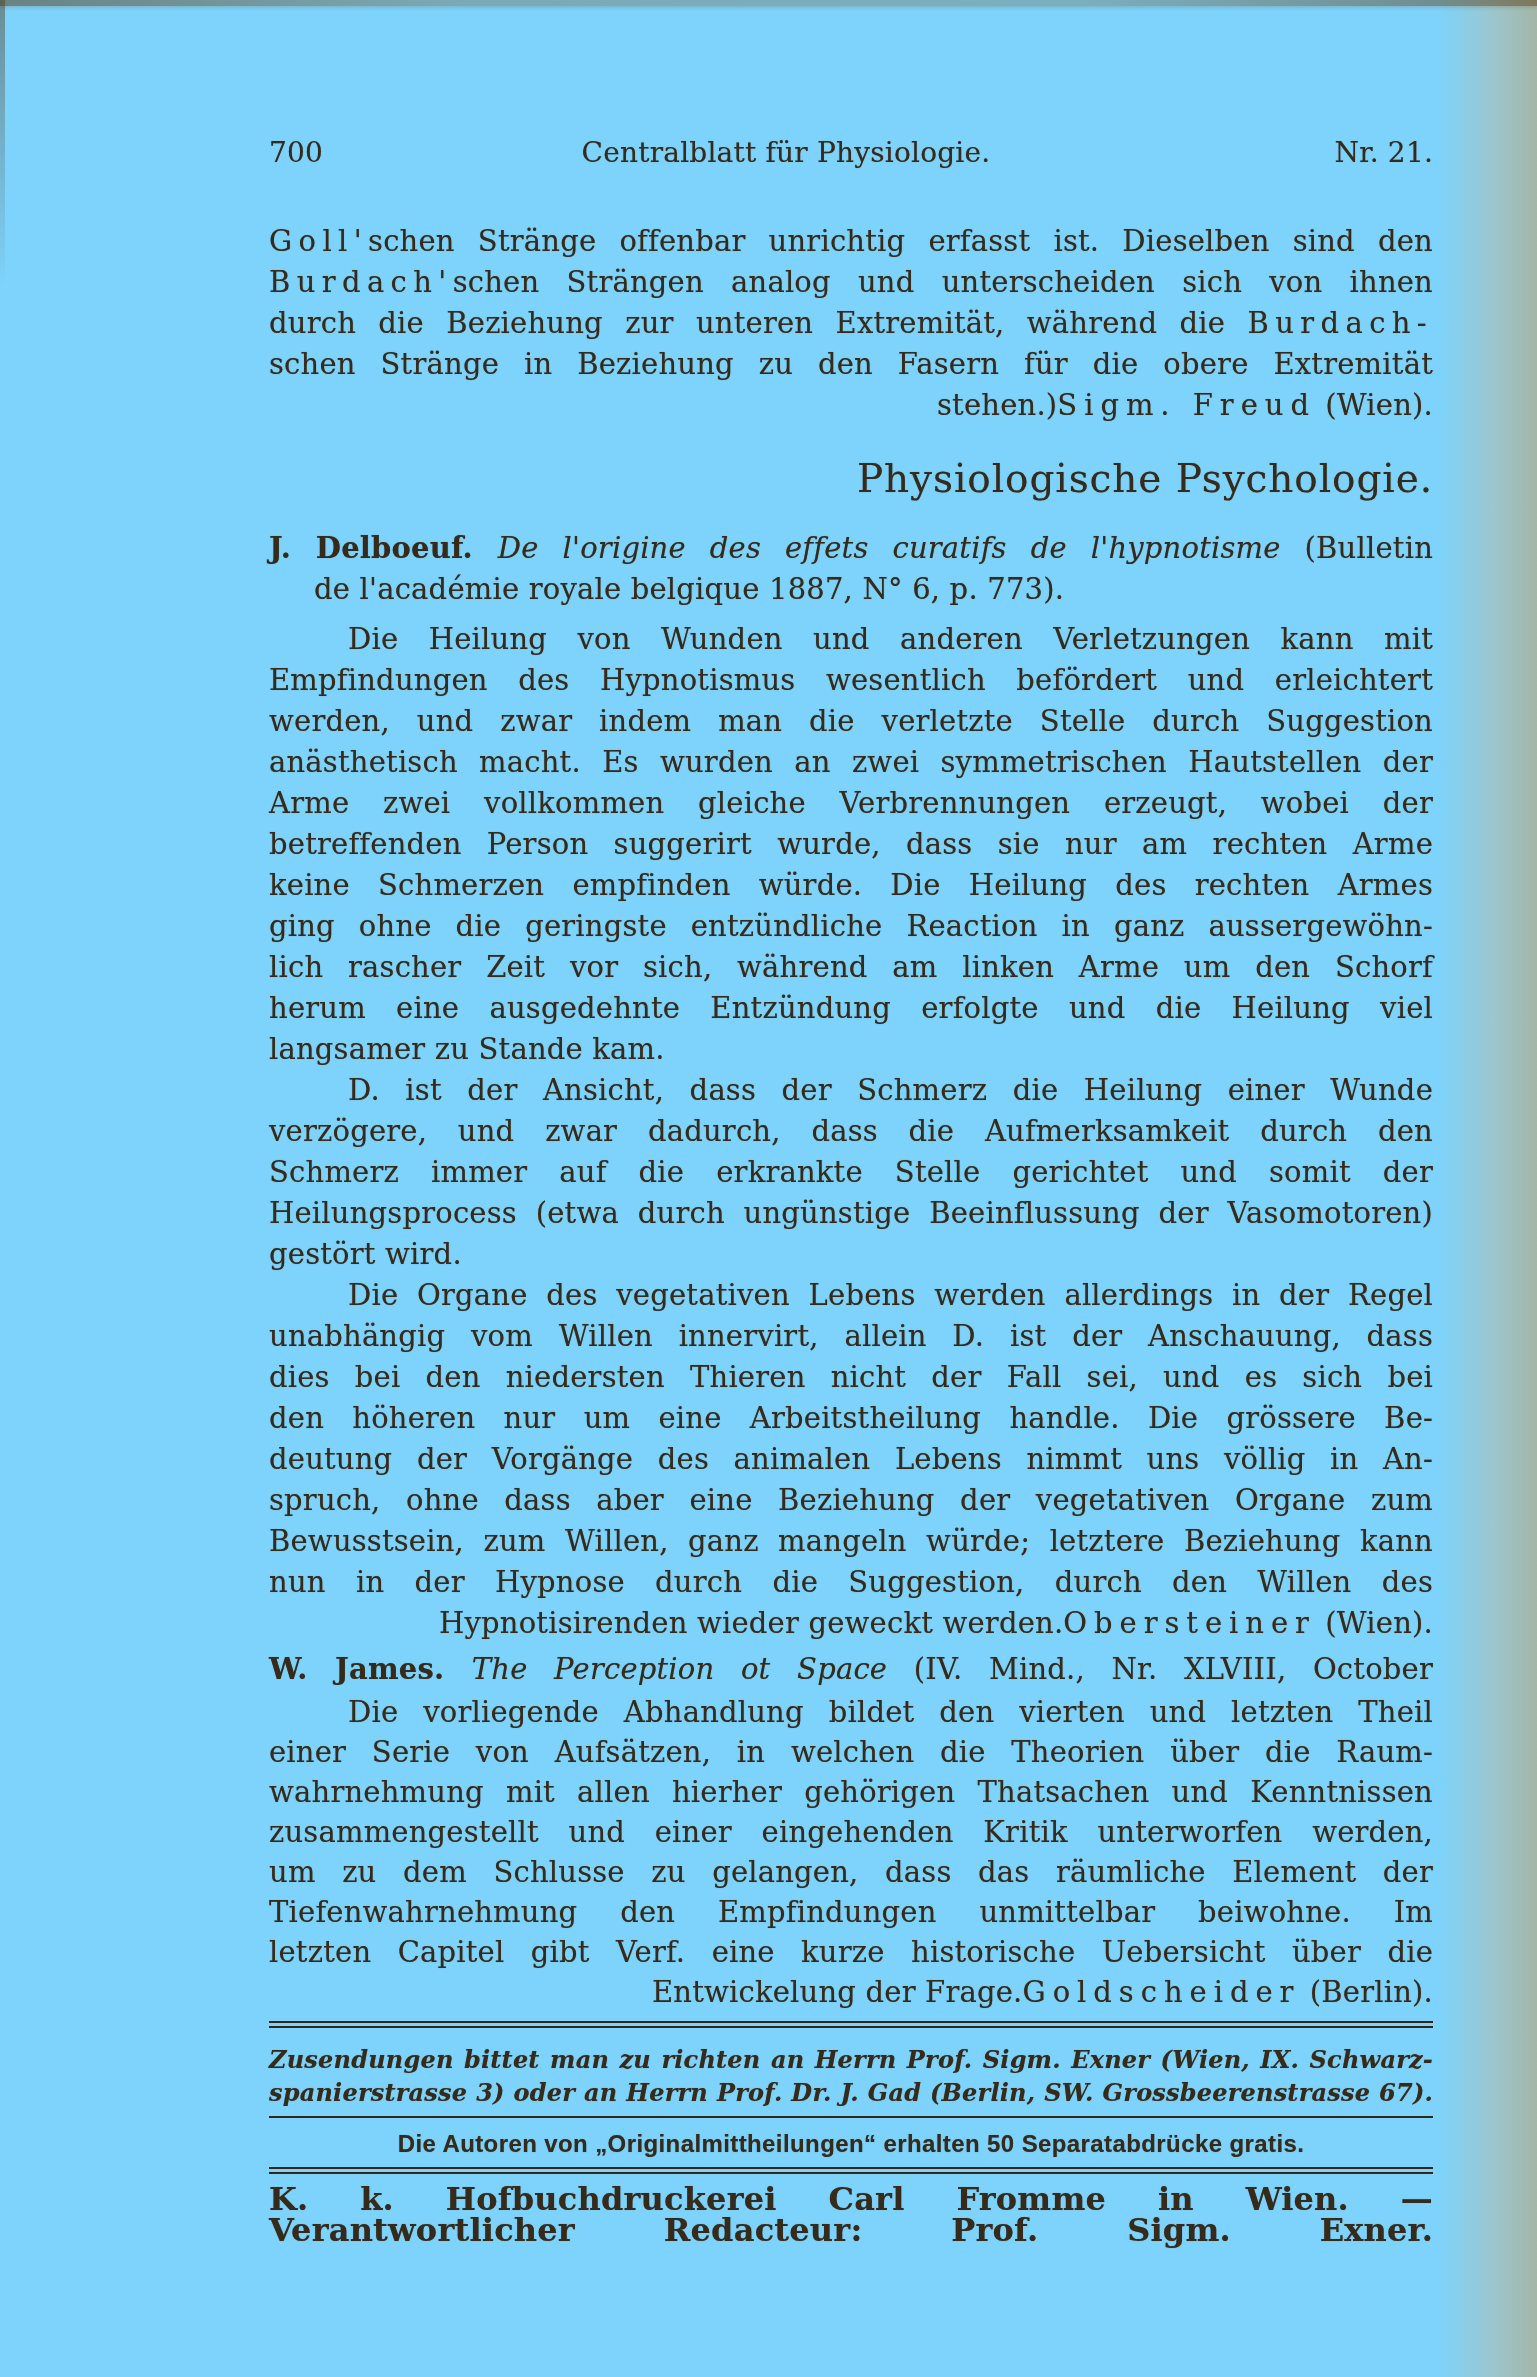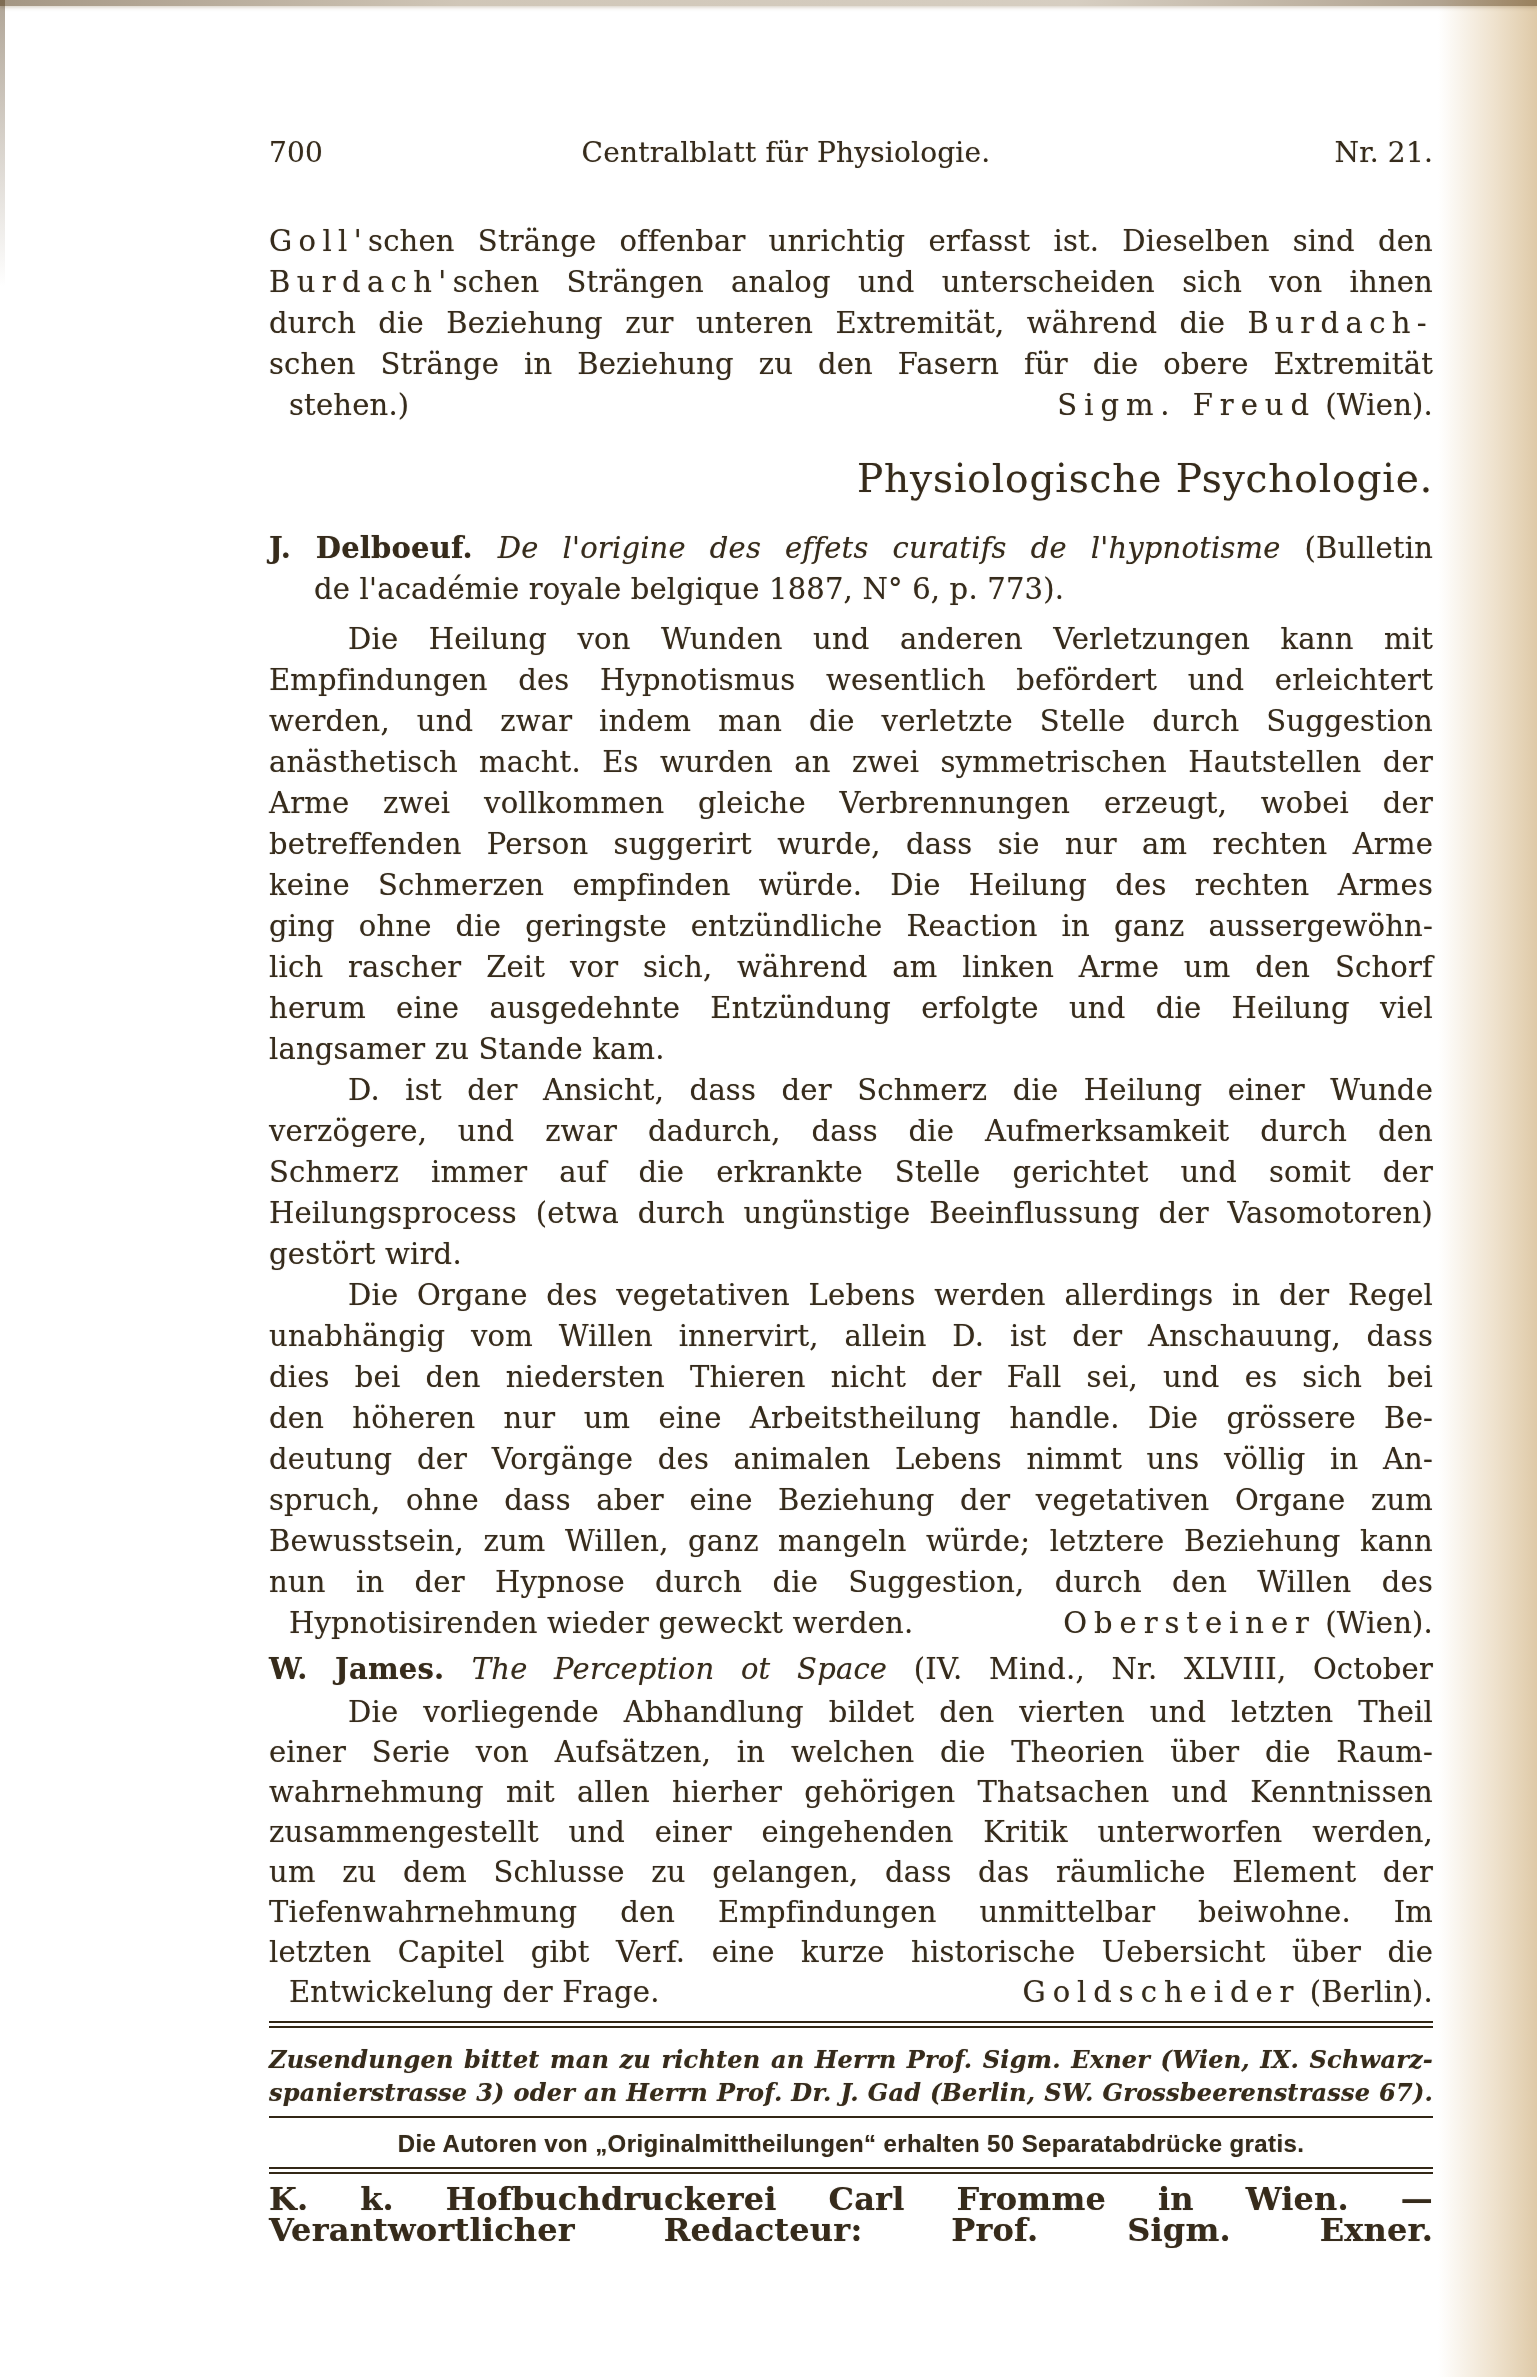--- a/index.html
+++ b/index.html
@@ -7,41 +7,41 @@
   body{width:1537px;height:2377px;overflow:hidden;background:#c9b48c;}
   .page{
     position:relative;width:1537px;height:2377px;
     font-family:"DejaVu Serif","Liberation Serif",serif;
     color:#362b1b;
     background:
       radial-gradient(1347px 898px at 15% 6%, rgba(255,251,235,.55), rgba(255,251,235,0) 62%),
       radial-gradient(1077px 808px at 30% 96%, rgba(255,248,230,.35), rgba(255,248,230,0) 55%),
       linear-gradient(180deg, rgba(190,160,110,.40) 0px, rgba(190,160,110,.18) 7.2px, rgba(190,160,110,0) 23px),
       linear-gradient(90deg, #efe1bc 0%, #f2e5c3 42%, #f1e3bf 74%, #ecd9ab 88%, #e3c globalization 94%, #dcbe86 100%);
-    background-color:#ffffff;
+    background-color:#7dd3fc;
   }
   .shade-right{position:absolute;top:0;right:0;width:99px;height:100%;
     background:linear-gradient(90deg, rgba(214,180,125,0) 0%, rgba(210,175,118,.35) 55%, rgba(196,158,96,.55) 100%);}
   .edge-top{position:absolute;top:0;left:0;width:100%;height:6.3px;
     background:linear-gradient(90deg, rgba(90,64,30,.55), rgba(120,92,50,.35) 30%, rgba(120,92,50,.30) 70%, rgba(96,68,32,.55));
     box-shadow:0 1.8px 3.6px rgba(120,92,50,.25);}
   .edge-left{position:absolute;top:0;left:0;width:5.4px;height:287px;
     background:linear-gradient(180deg, rgba(80,56,24,.45), rgba(80,56,24,0));}
 
   .content{position:absolute;left:269px;top:135px;width:1164px;
     text-shadow:0 0 0.9px rgba(54,43,27,.45);letter-spacing:0.2px;}
 
   .header{position:relative;height:36px;font-size:28px;line-height:36px;}
   .pn{position:absolute;left:0;top:0;}
   .jt{position:absolute;left:50%;transform:translateX(-50%);margin-left:-65px;}
   .iss{position:absolute;right:0;top:0;}
 
   .ln{font-size:29px;line-height:41px;}
   .j{text-align:justify;text-align-last:justify;}
-  .flex{display:flex;justify-content:space-between;align-items:baseline;margin-left:20px;}
+  .flex{display:flex;justify-content:flex-end;align-items:baseline;}
   .ind{text-indent:79px;}
   .ind2{padding-left:45px;}
   .sp{letter-spacing:.22em;}
   .signame{letter-spacing:.24em;}
   .b{font-weight:bold;}
   .i{font-style:italic;}
 
   .p-goll{margin-top:50px;}
   .sect{margin:27px 0 0 0;font-size:39px;line-height:52px;font-weight:normal;text-align:right;letter-spacing:0.9px;}
   .cit-delboeuf{margin-top:23px;}

